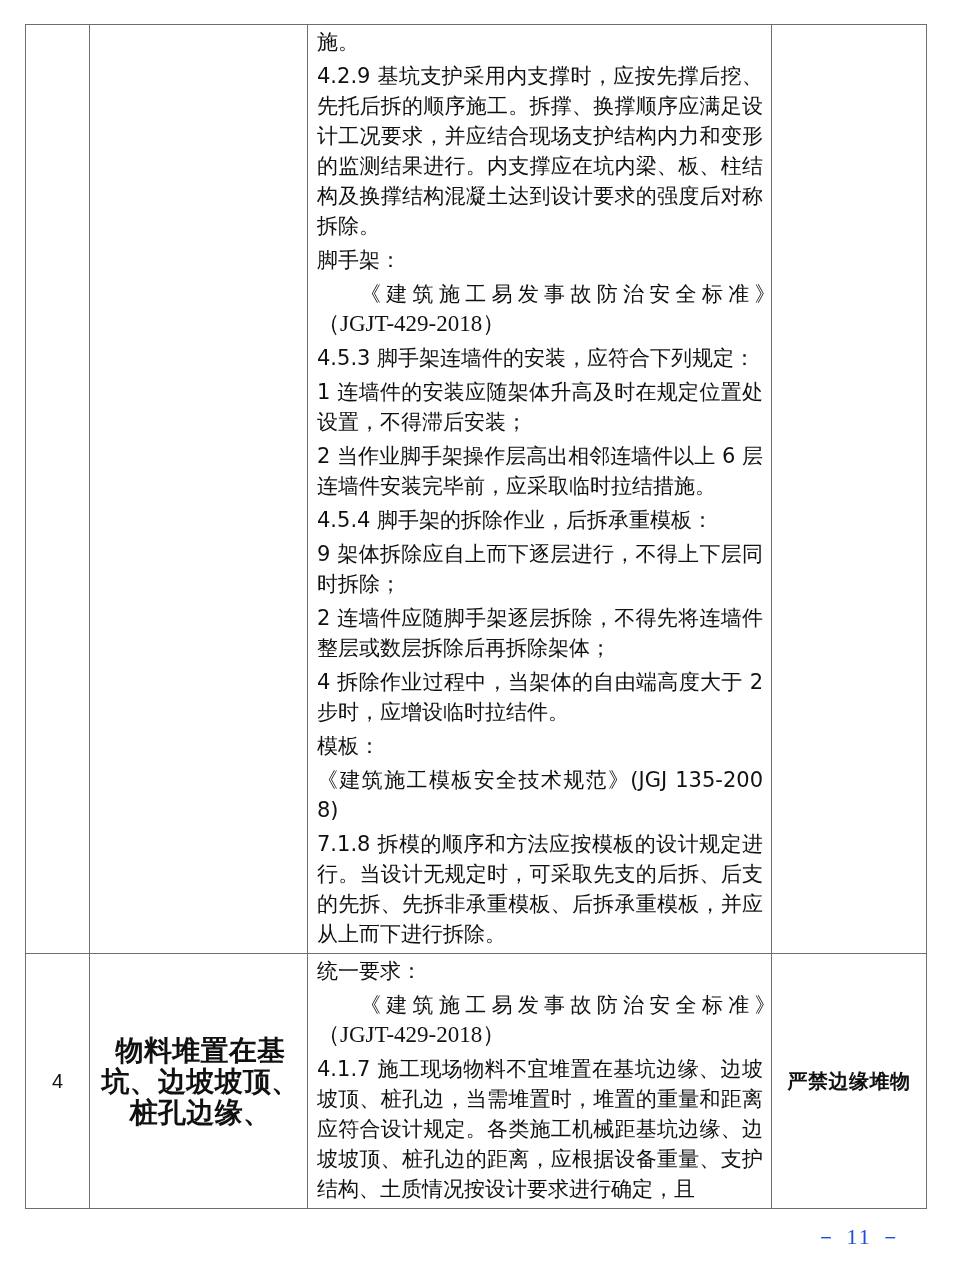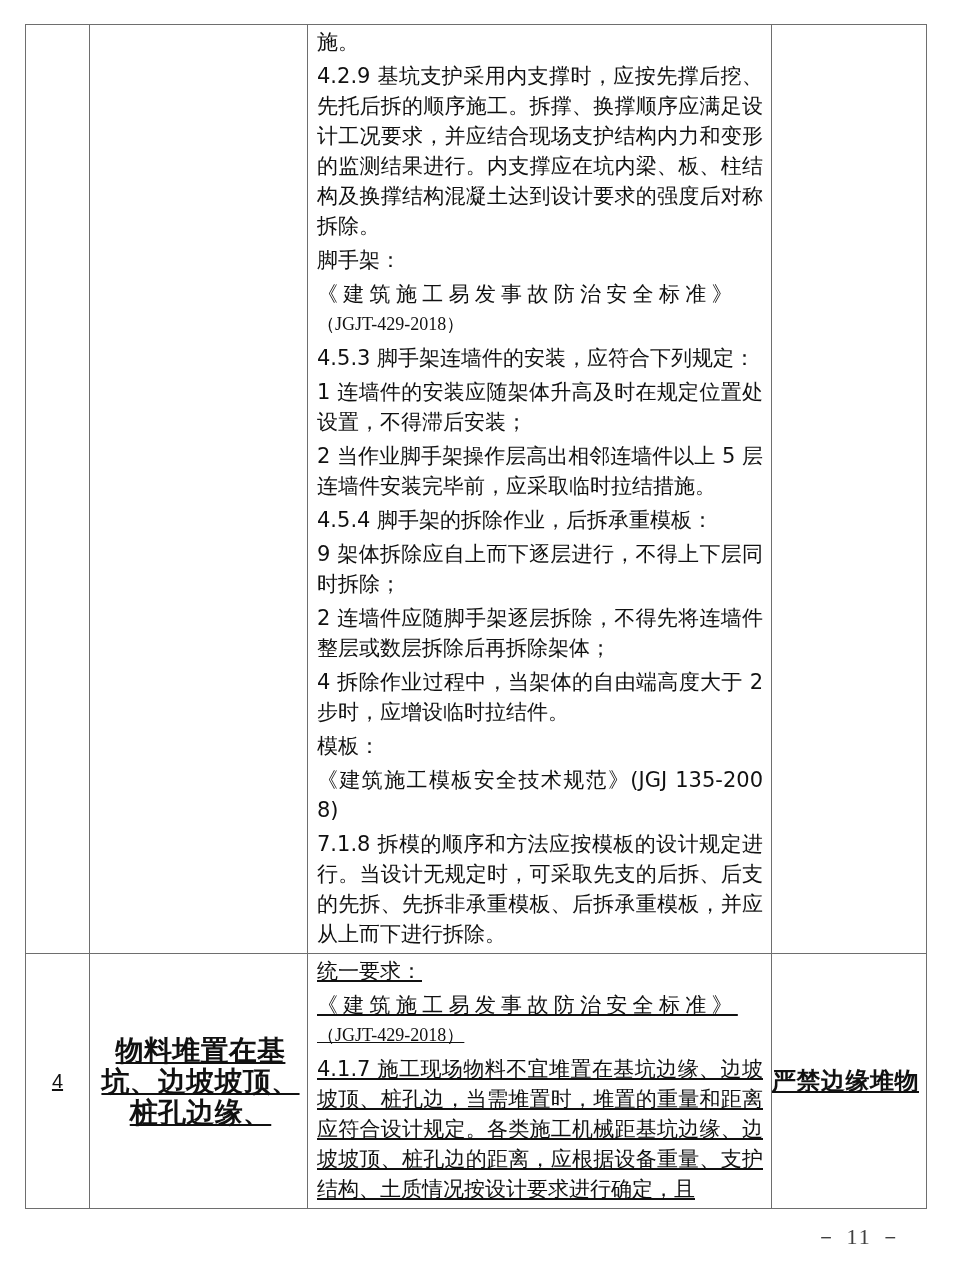--- a/index.html
+++ b/index.html
@@ -45,58 +45,59 @@
       text-align: justify;
       word-break: break-all;
     }
     .content p {
       margin: 0 0 4px 0;
     }
     .content p.std-spaced {
       letter-spacing: 5.3px;
       white-space: nowrap;
       margin-bottom: 0;
+      margin-left: 43px;
     }
     .content p.code {
       font-family: "Liberation Serif", "DejaVu Serif", serif;
-      font-size: 18px;
+      font-size: 23px;
     }
 
     td.row1 { height: 876px; }
-    td.row2 { height: 244px; text-decoration: underline; }
+    td.row2 { height: 244px; }
 
     .cell-index {
       text-align: center;
       vertical-align: middle !important;
       font-family: "Liberation Sans", sans-serif;
       font-size: 20px;
     }
     .cell-hazard {
       vertical-align: middle !important;
       padding: 0 6px 0 10px !important;
       font-size: 28px;
       line-height: 31px;
       font-weight: bold;
       letter-spacing: 0.3px;
       text-align: center;
     }
     .cell-measure {
       vertical-align: middle !important;
-      text-align: left;
-      font-size: 24px;
+      text-align: center;
+      font-size: 20px;
       font-weight: bold;
       letter-spacing: 0.5px;
     }
     .page-number {
       position: absolute;
       left: 815px;
       top: 1222px;
       font-family: "Liberation Serif", "DejaVu Serif", serif;
       font-size: 22px;
-      color: #404040;
+      color: #1d4ed8;
       letter-spacing: 2px;
       text-align: right;
     }
   </style>
 </head>
 <body>
 
 <div class="page">
   <table class="spec">
     <colgroup>
@@ -111,21 +112,21 @@
         <td class="row1 cell-hazard"></td>
         <td class="row1">
           <div class="content">
             <p>施。</p>
             <p>4.2.9 基坑支护采用内支撑时，应按先撑后挖、先托后拆的顺序施工。拆撑、换撑顺序应满足设计工况要求，并应结合现场支护结构内力和变形的监测结果进行。内支撑应在坑内梁、板、柱结构及换撑结构混凝土达到设计要求的强度后对称拆除。</p>
             <p>脚手架：</p>
             <p class="std-spaced">《建筑施工易发事故防治安全标准》</p>
             <p class="code">（JGJT-429-2018）</p>
             <p>4.5.3 脚手架连墙件的安装，应符合下列规定：</p>
             <p>1 连墙件的安装应随架体升高及时在规定位置处设置，不得滞后安装；</p>
-            <p>2 当作业脚手架操作层高出相邻连墙件以上 5 层连墙件安装完毕前，应采取临时拉结措施。</p>
+            <p>2 当作业脚手架操作层高出相邻连墙件以上 6 层连墙件安装完毕前，应采取临时拉结措施。</p>
             <p>4.5.4 脚手架的拆除作业，后拆承重模板：</p>
             <p>9 架体拆除应自上而下逐层进行，不得上下层同时拆除；</p>
             <p>2 连墙件应随脚手架逐层拆除，不得先将连墙件整层或数层拆除后再拆除架体；</p>
             <p>4 拆除作业过程中，当架体的自由端高度大于 2 步时，应增设临时拉结件。</p>
             <p>模板：</p>
             <p>《建筑施工模板安全技术规范》(JGJ 135-2008)</p>
             <p>7.1.8 拆模的顺序和方法应按模板的设计规定进行。当设计无规定时，可采取先支的后拆、后支的先拆、先拆非承重模板、后拆承重模板，并应从上而下进行拆除。</p>
           </div>
         </td>
         <td class="row1 cell-measure"></td>

